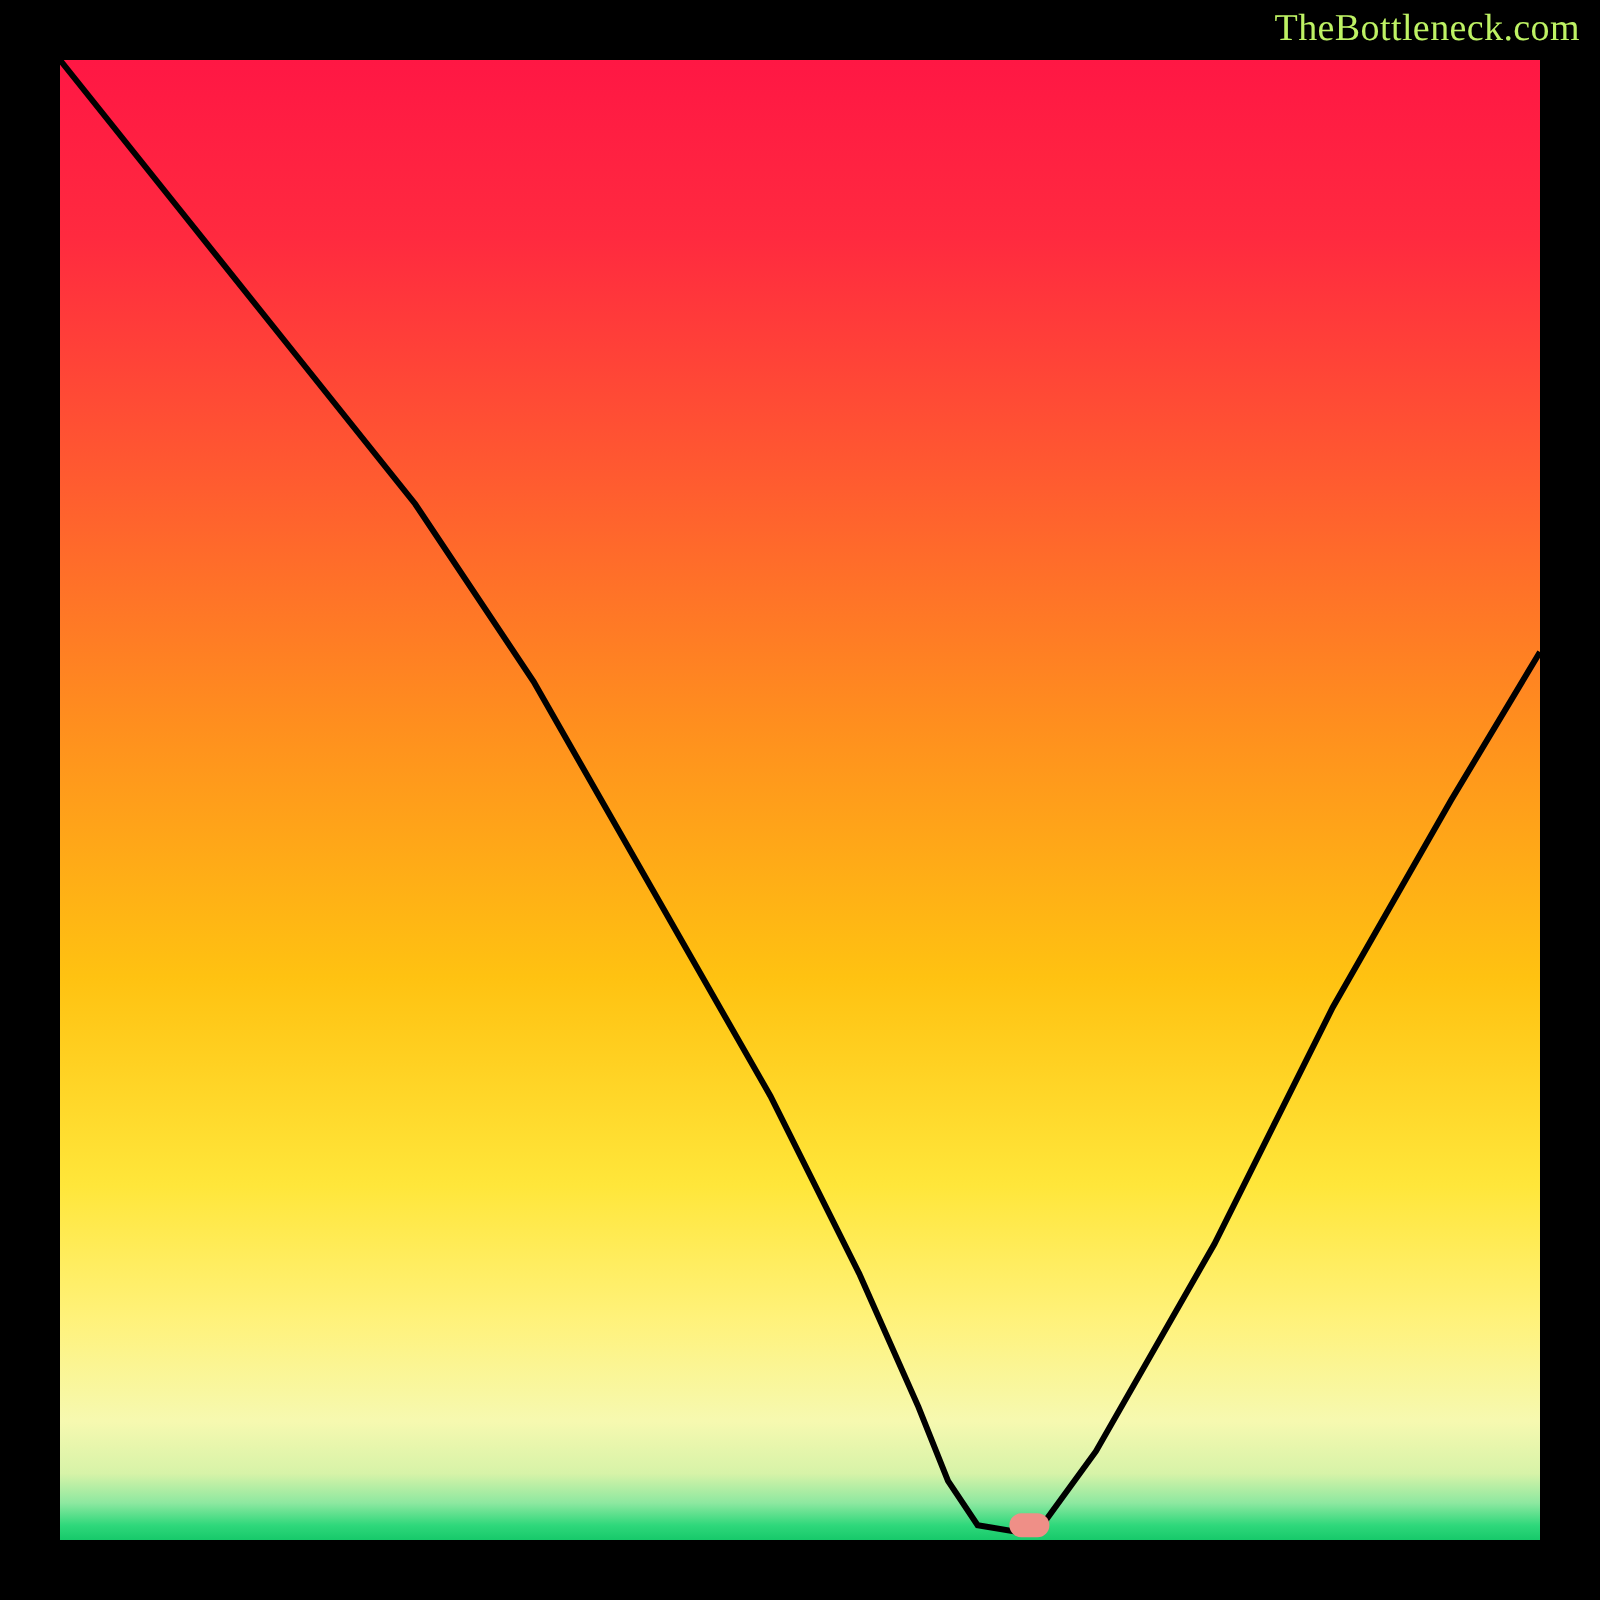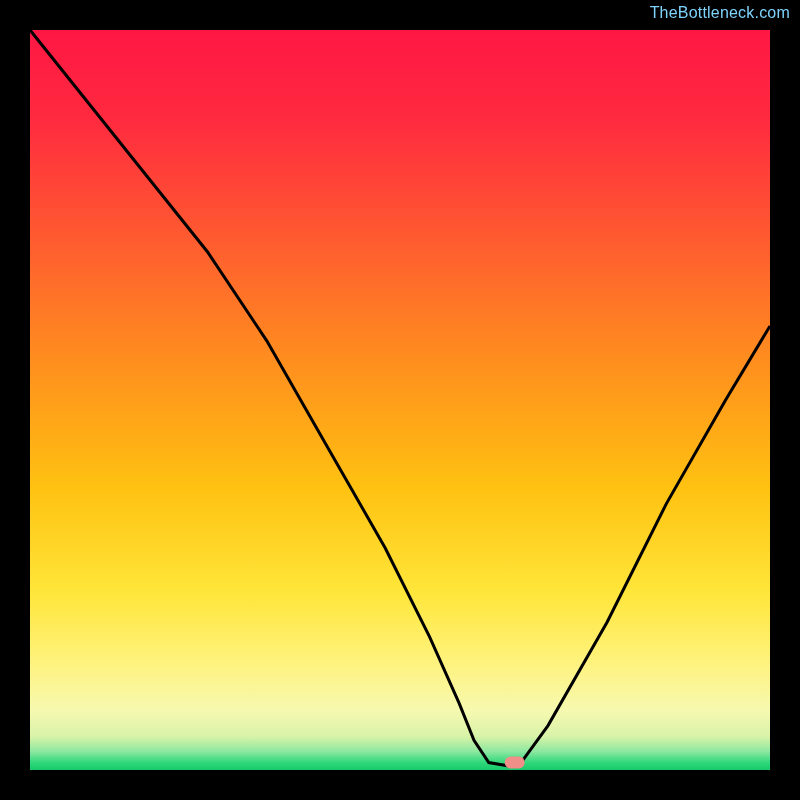--- a/index.html
+++ b/index.html
@@ -15,23 +15,23 @@
     height: 800px;
     position: relative;
   }
   svg {
     display: block;
   }
   .attribution {
     position: absolute;
     top: 4px;
     right: 10px;
-    font-family: Liberation Sans, sans-serif;
-    font-size: 16px;
-    color: #7dd3fc;
+    font-family: Liberation Serif, serif;
+    font-size: 19px;
+    color: #bef264;
     letter-spacing: 0.2px;
   }
 </style>
 </head>
 <body>
 
 <div class="wrap">
 
   <svg width="800" height="800" viewBox="0 0 800 800">
     <defs>

